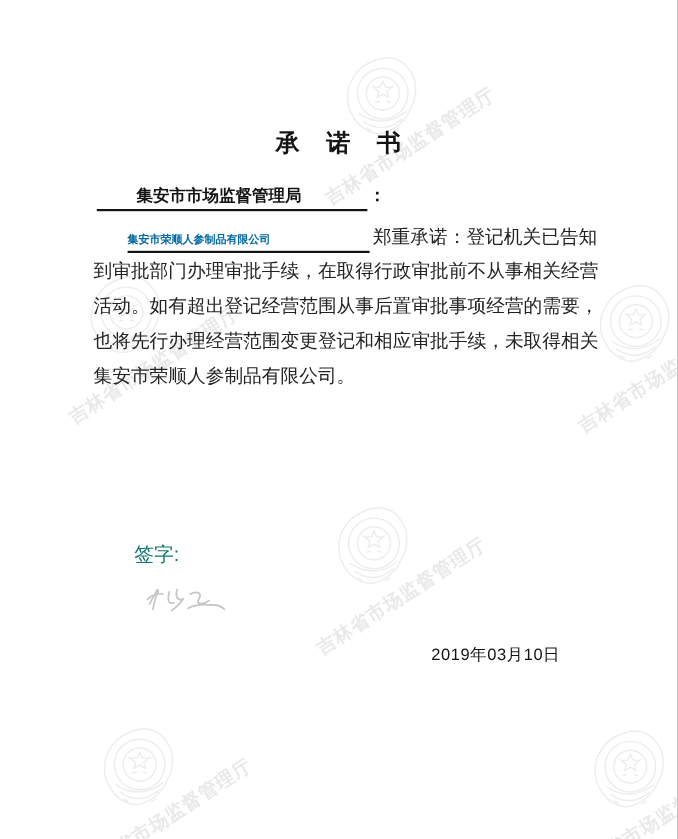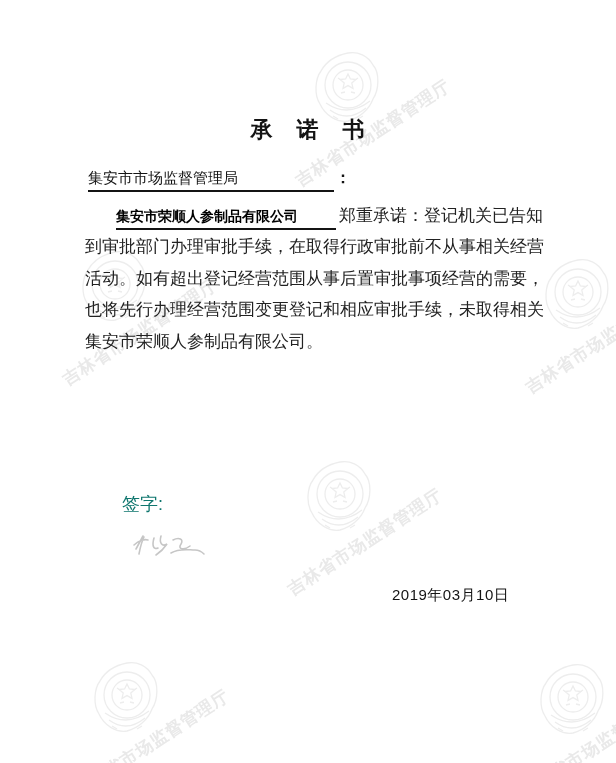--- a/index.html
+++ b/index.html
@@ -32,29 +32,29 @@
   }
   .recipient-line{
     position:absolute;top:168px;left:88px;
     display:flex;align-items:baseline;
   }
   .u-box{
     border-bottom:2px solid #141414;
     padding-bottom:2px;
   }
   .recipient-ubox{width:246px;}
-  .recipient-name{font-size:15px;font-weight:400;color:#141414;white-space:nowrap;}
+  .recipient-name{font-size:15px;font-weight:700;color:#141414;white-space:nowrap;margin-left:36px;}
   .recipient-colon{font-size:16px;font-weight:700;color:#141414;margin-left:1px;}
   .p1-first-line{
     position:absolute;top:204px;left:85px;
     display:flex;align-items:baseline;
   }
   .indent2{display:inline-block;width:31px;}
   .company-ubox{width:220px;}
-  .company-name{font-size:14px;font-weight:700;color:#000000;white-space:nowrap;}
+  .company-name{font-size:10px;font-weight:700;color:#0369a1;white-space:nowrap;}
   .after-company{font-size:17px;color:#222;margin-left:3px;white-space:nowrap;}
   .body-lines{position:absolute;top:231px;left:85px;width:470px;}
   .body-line{
     font-size:17px;color:#222;line-height:31.5px;height:31.5px;
     white-space:nowrap;
   }
   .p2-line1{
     position:absolute;top:392px;left:124px;
     font-size:17px;color:#222;line-height:31.5px;white-space:nowrap;
   }

